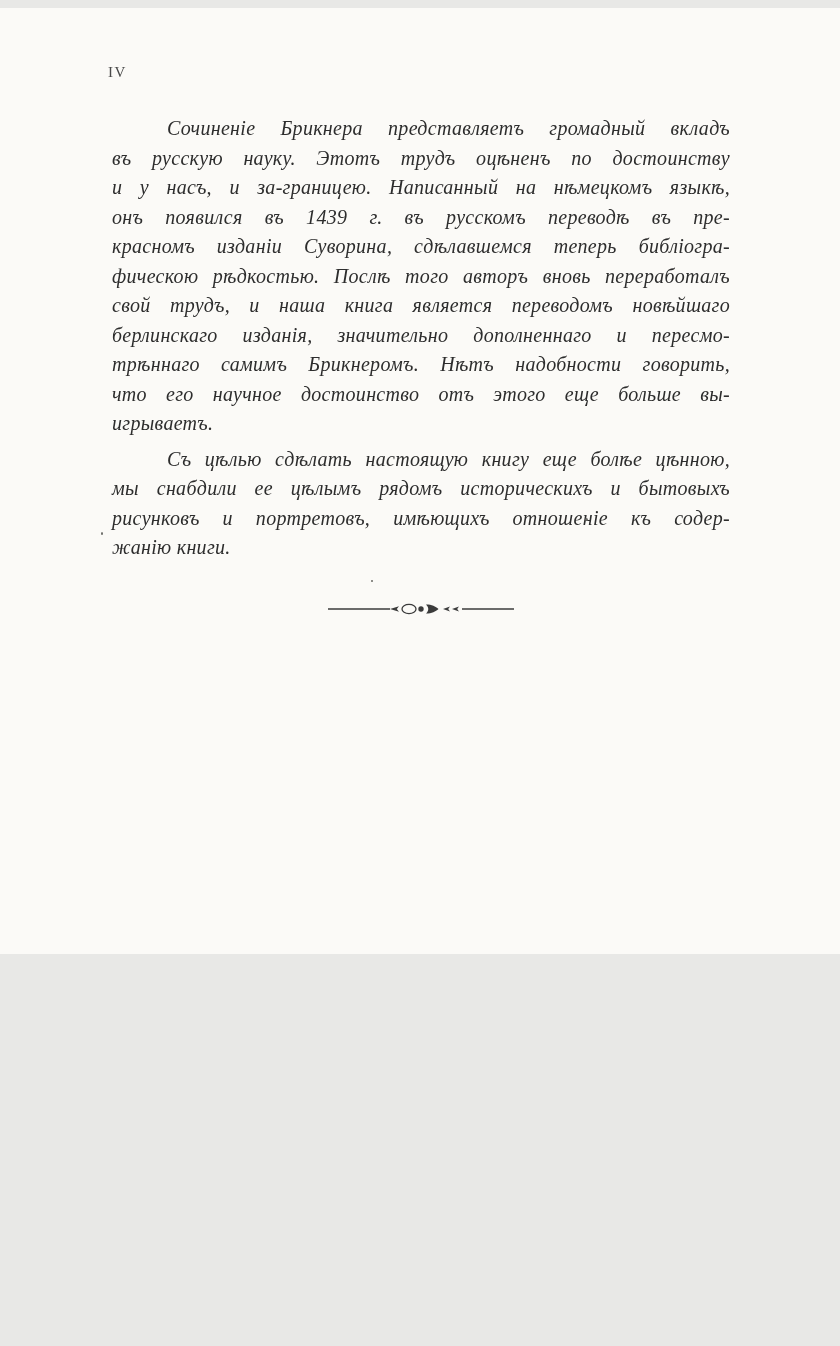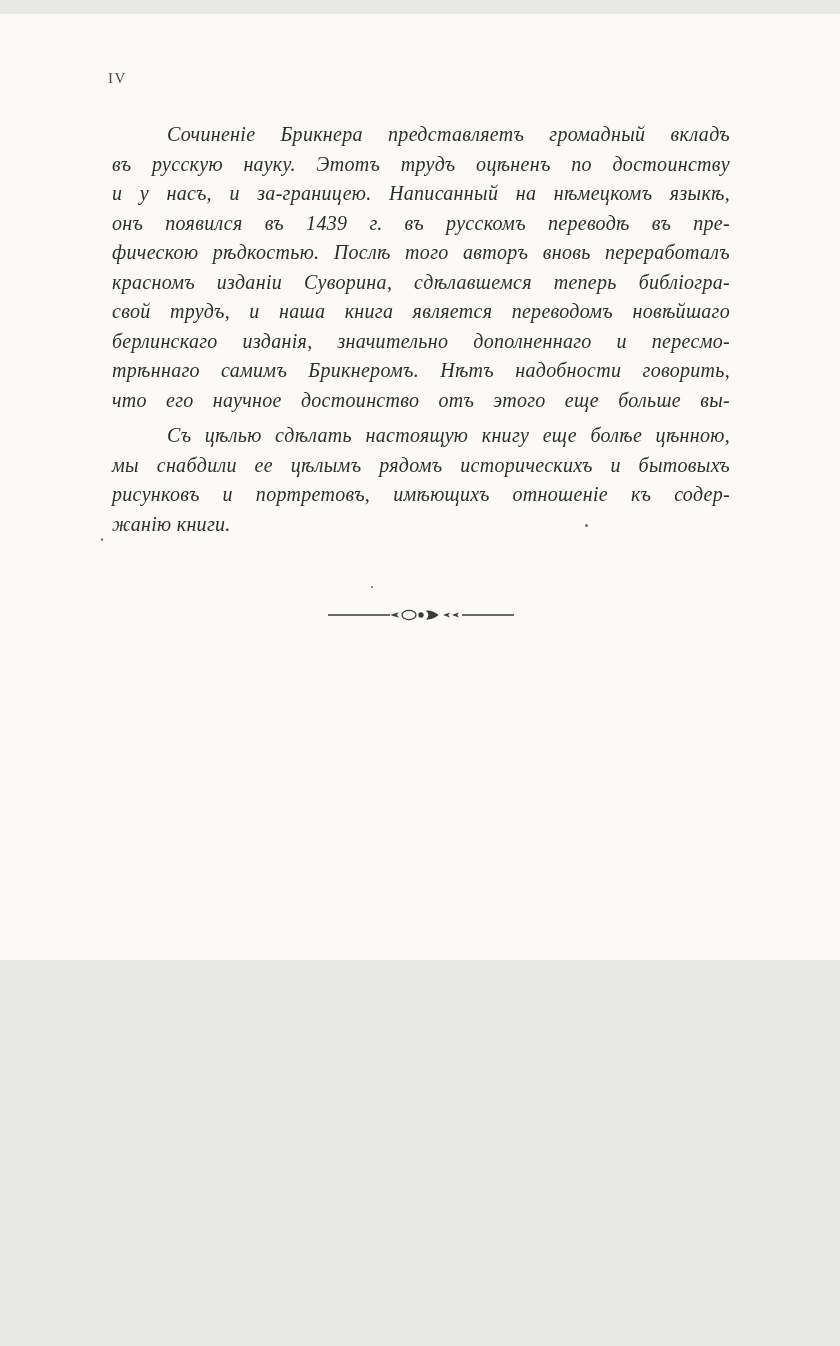--- a/index.html
+++ b/index.html
@@ -4,21 +4,21 @@
 <style>
   html, body {
     margin: 0;
     padding: 0;
     background: #e8e8e6;
   }
   .page {
     position: relative;
     width: 840px;
     height: 946px;
-    margin: 14px auto;
+    margin: 8px auto;
     background: #fbfaf7;
     overflow: hidden;
     font-family: "Liberation Serif", "DejaVu Serif", serif;
     color: #2d2d2d;
   }
   .page-number {
     position: absolute;
     top: 56px;
     left: 108px;
     font-size: 15px;
@@ -78,26 +78,27 @@
 
   <div class="page-number">IV</div>
 
   <div class="text-block">
 
     <p class="para">
       <span class="line first">Сочиненіе Брикнера представляетъ громадный вкладъ</span>
       <span class="line">въ русскую науку. Этотъ трудъ оцѣненъ по достоинству</span>
       <span class="line">и у насъ, и за-границею. Написанный на нѣмецкомъ языкѣ,</span>
       <span class="line">онъ появился въ 1439 г. въ русскомъ переводѣ въ пре-</span>
+      <span class="line">красномъ изданіи Суворина, сдѣлавшемся теперь библіогра-</span>
       <span class="line">фическою рѣдкостью. Послѣ того авторъ вновь переработалъ</span>
-      <span class="line">красномъ изданіи Суворина, сдѣлавшемся теперь библіогра-</span>
       <span class="line">свой трудъ, и наша книга является переводомъ новѣйшаго</span>
       <span class="line">берлинскаго изданія, значительно дополненнаго и пересмо-</span>
       <span class="line">трѣннаго самимъ Брикнеромъ. Нѣтъ надобности говорить,</span>
       <span class="line">что его научное достоинство отъ этого еще больше вы-</span>
+      <span class="line last">игрываетъ.</span>
     </p>
 
     <p class="para">
       <span class="line first">Съ цѣлью сдѣлать настоящую книгу еще болѣе цѣнною,</span>
       <span class="line">мы снабдили ее цѣлымъ рядомъ историческихъ и бытовыхъ</span>
       <span class="line">рисунковъ и портретовъ, имѣющихъ отношеніе къ содер-</span>
       <span class="line last">жанію книги.</span>
     </p>
 
   </div>

